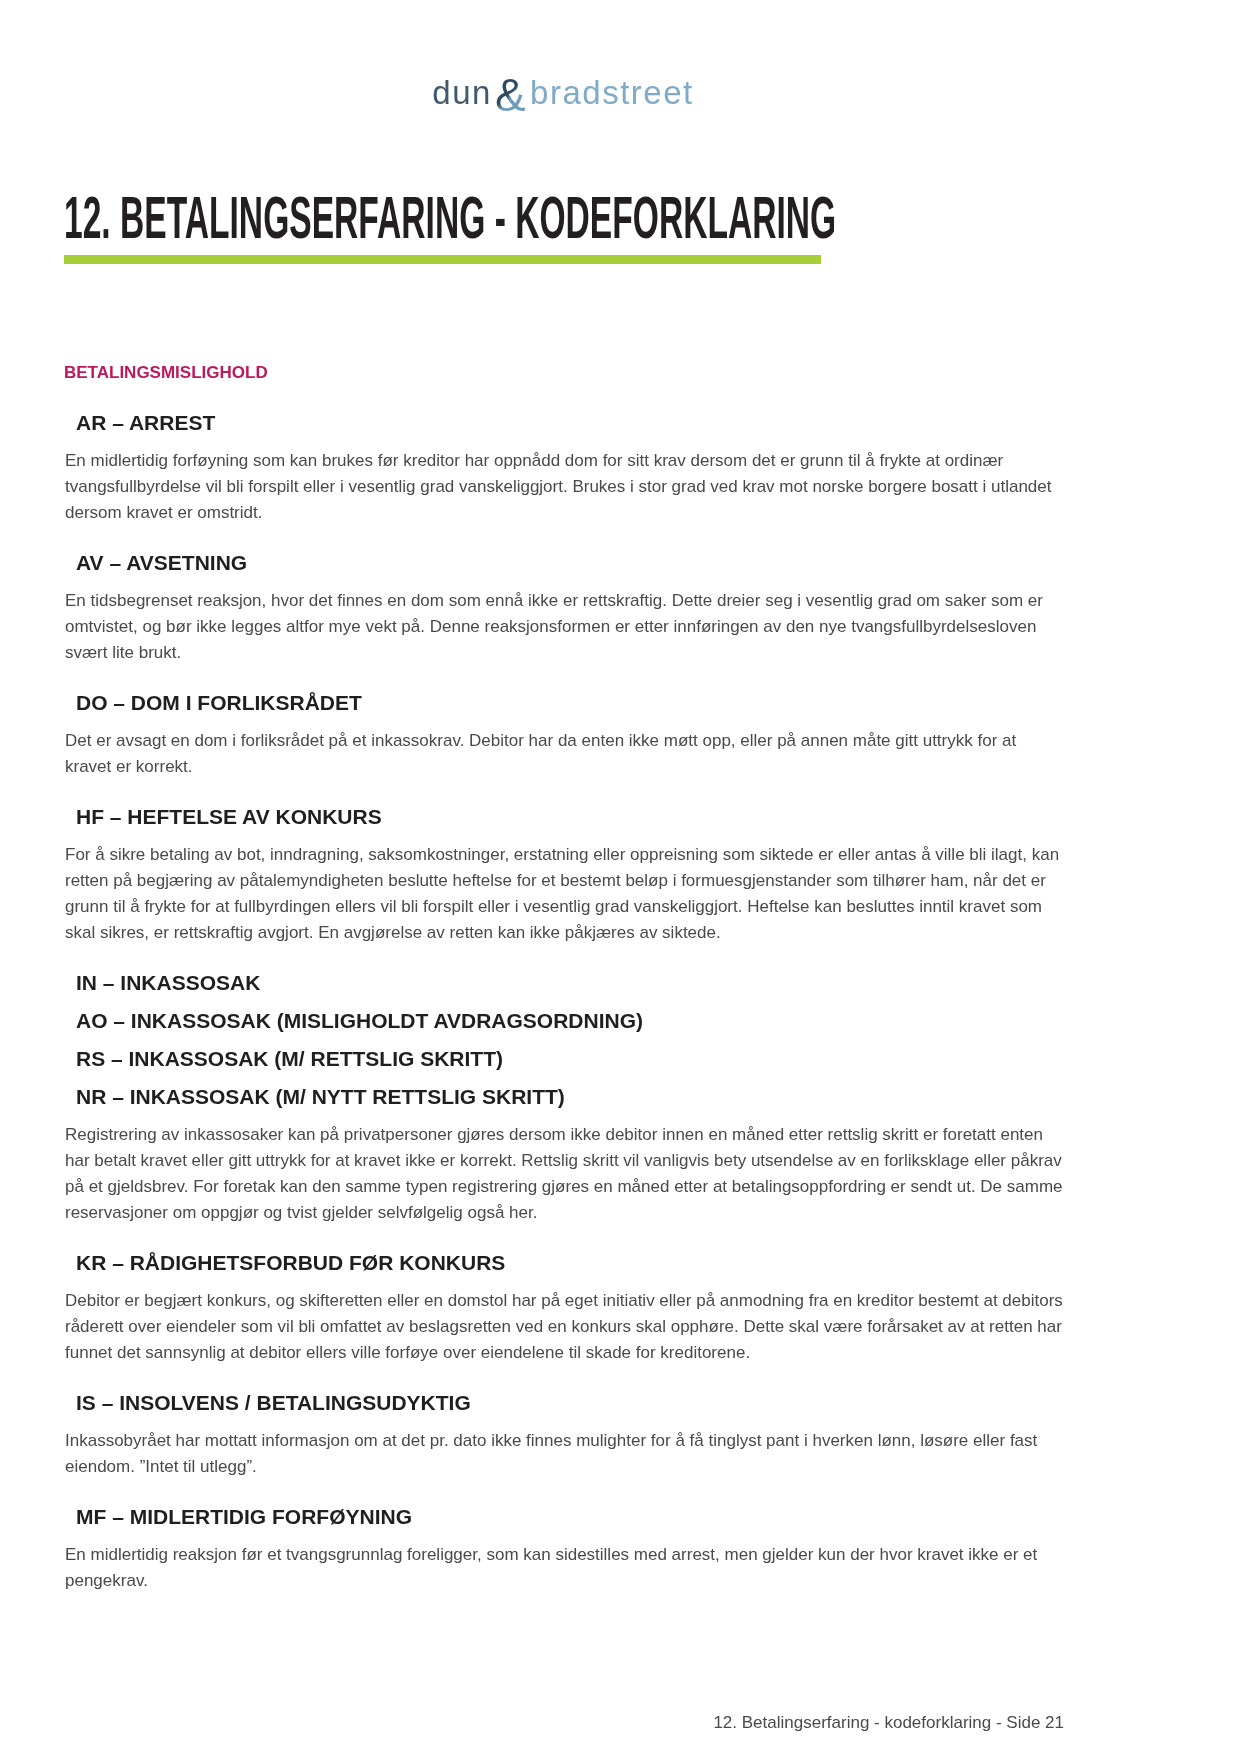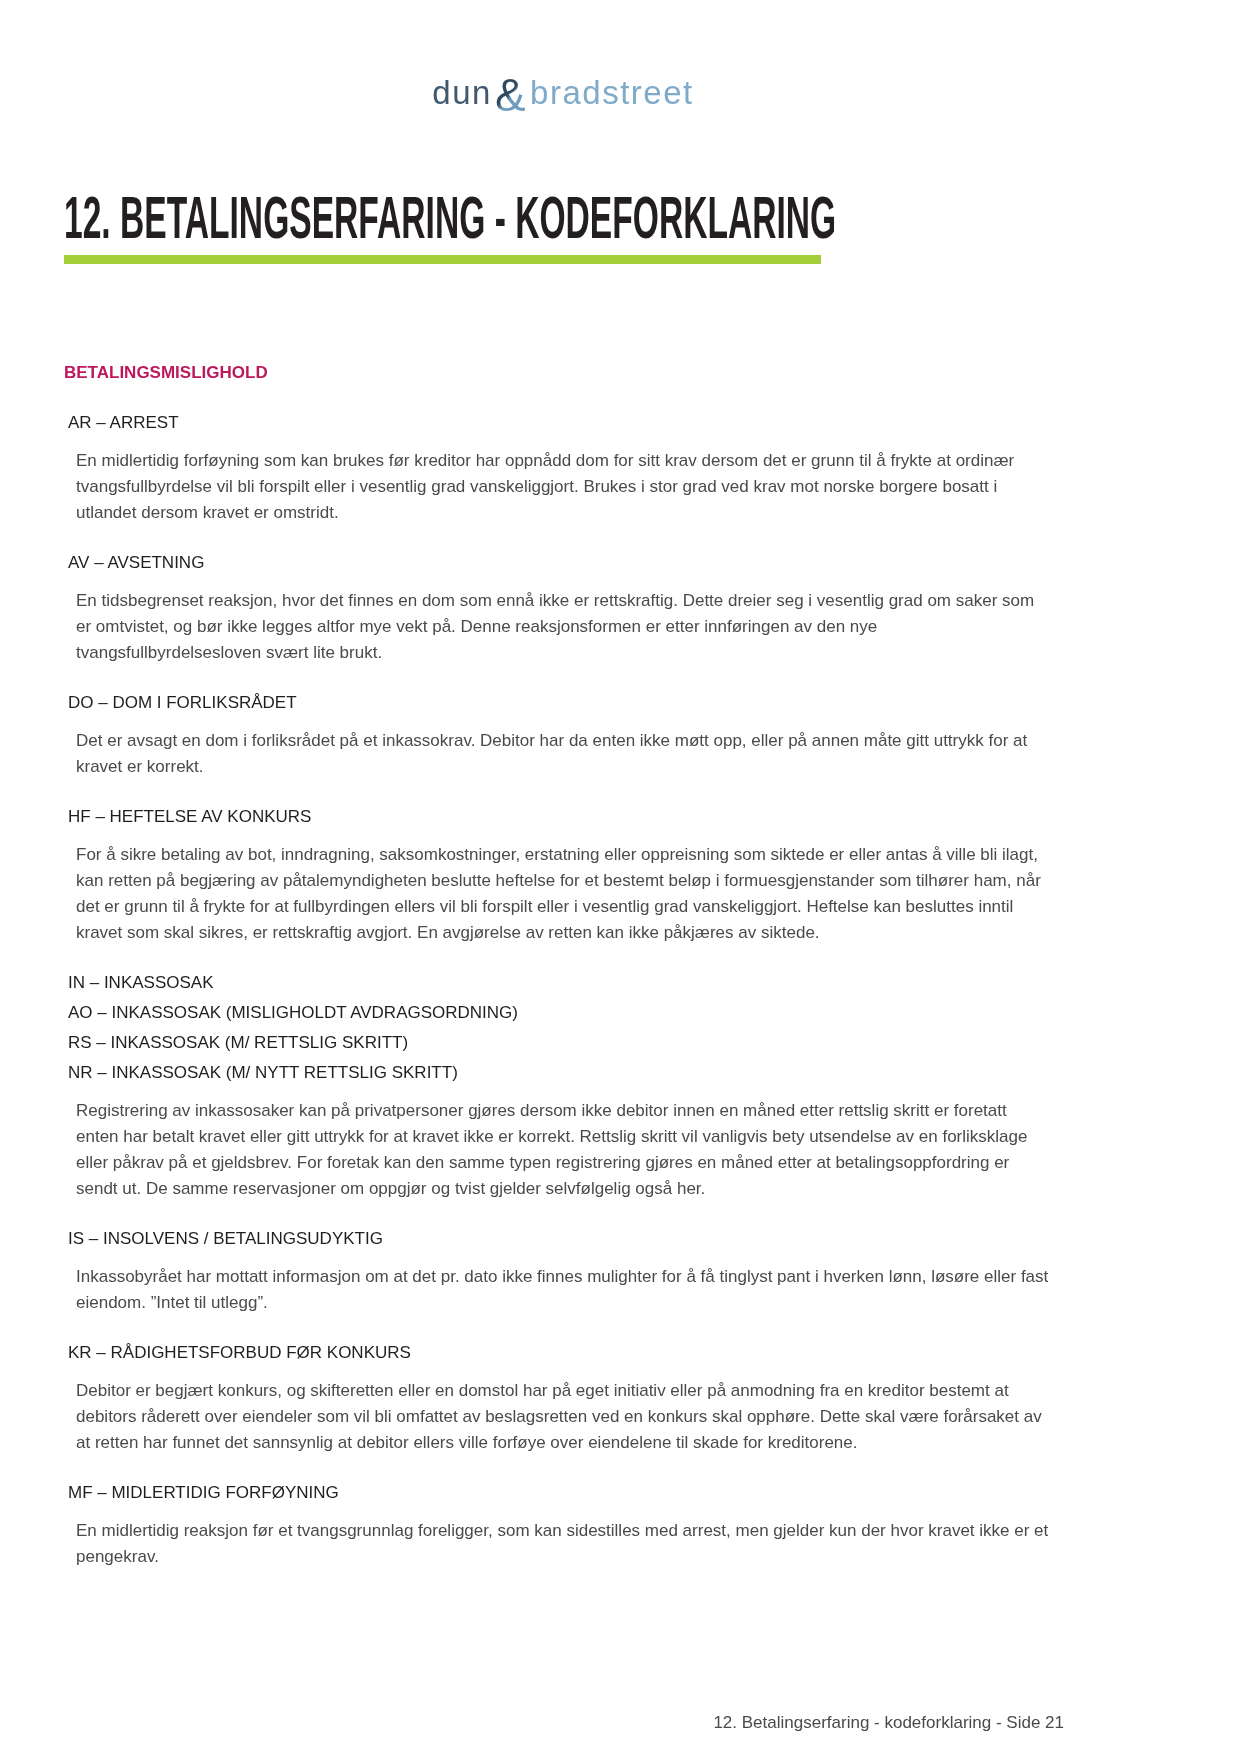--- a/index.html
+++ b/index.html
@@ -38,23 +38,23 @@
   
   .content {
     position:absolute; left:64px; top:360px; width:1000px;
     font-size:17px; line-height:26px; color:#4A4A4C;
   }
   .category {
     margin:0; font-size:17px; line-height:26px; font-weight:bold; color:#be185d;
   }
   .entry { margin-top:24px; }
   .entry h3 {
-    margin:4px; font-size:17px; line-height:26px; font-weight:normal; color:#1F1F21;
+    margin:12px; font-size:21px; line-height:26px; font-weight:bold; color:#1F1F21;
   }
-  .entry p { margin:12px; }
+  .entry p { margin:1px; }
 
   
   .footer {
     position:absolute; left:64px; top:1678px; width:1000px;
     text-align:right; font-size:17px; line-height:26px; color:#4A4A4C;margin-top:32px;
   }
 </style>
 </head>
 <body>
 
@@ -93,27 +93,27 @@
 
     <section class="entry">
       <h3>IN – INKASSOSAK</h3>
       <h3>AO – INKASSOSAK (MISLIGHOLDT AVDRAGSORDNING)</h3>
       <h3>RS – INKASSOSAK (M/ RETTSLIG SKRITT)</h3>
       <h3>NR – INKASSOSAK (M/ NYTT RETTSLIG SKRITT)</h3>
       <p>Registrering av inkassosaker kan på privatpersoner gjøres dersom ikke debitor innen en måned etter rettslig skritt er foretatt enten har betalt kravet eller gitt uttrykk for at kravet ikke er korrekt. Rettslig skritt vil vanligvis bety utsendelse av en forliksklage eller påkrav på et gjeldsbrev. For foretak kan den samme typen registrering gjøres en måned etter at betalingsoppfordring er sendt ut. De samme reservasjoner om oppgjør og tvist gjelder selvfølgelig også her.</p>
     </section>
 
     <section class="entry">
-      <h3>IS – INSOLVENS / BETALINGSUDYKTIG</h3>
-      <p>Inkassobyrået har mottatt informasjon om at det pr. dato ikke finnes mulighter for å få tinglyst pant i hverken lønn, løsøre eller fast eiendom. ”Intet til utlegg”.</p>
+      <h3>KR – RÅDIGHETSFORBUD FØR KONKURS</h3>
+      <p>Debitor er begjært konkurs, og skifteretten eller en domstol har på eget initiativ eller på anmodning fra en kreditor bestemt at debitors råderett over eiendeler som vil bli omfattet av beslagsretten ved en konkurs skal opphøre. Dette skal være forårsaket av at retten har funnet det sannsynlig at debitor ellers ville forføye over eiendelene til skade for kreditorene.</p>
     </section>
 
     <section class="entry">
-      <h3>KR – RÅDIGHETSFORBUD FØR KONKURS</h3>
-      <p>Debitor er begjært konkurs, og skifteretten eller en domstol har på eget initiativ eller på anmodning fra en kreditor bestemt at debitors råderett over eiendeler som vil bli omfattet av beslagsretten ved en konkurs skal opphøre. Dette skal være forårsaket av at retten har funnet det sannsynlig at debitor ellers ville forføye over eiendelene til skade for kreditorene.</p>
+      <h3>IS – INSOLVENS / BETALINGSUDYKTIG</h3>
+      <p>Inkassobyrået har mottatt informasjon om at det pr. dato ikke finnes mulighter for å få tinglyst pant i hverken lønn, løsøre eller fast eiendom. ”Intet til utlegg”.</p>
     </section>
 
     <section class="entry">
       <h3>MF – MIDLERTIDIG FORFØYNING</h3>
       <p>En midlertidig reaksjon før et tvangsgrunnlag foreligger, som kan sidestilles med arrest, men gjelder kun der hvor kravet ikke er et pengekrav.</p>
     </section>
 
   </main>
 
   <div class="footer">12. Betalingserfaring - kodeforklaring - Side 21</div>

